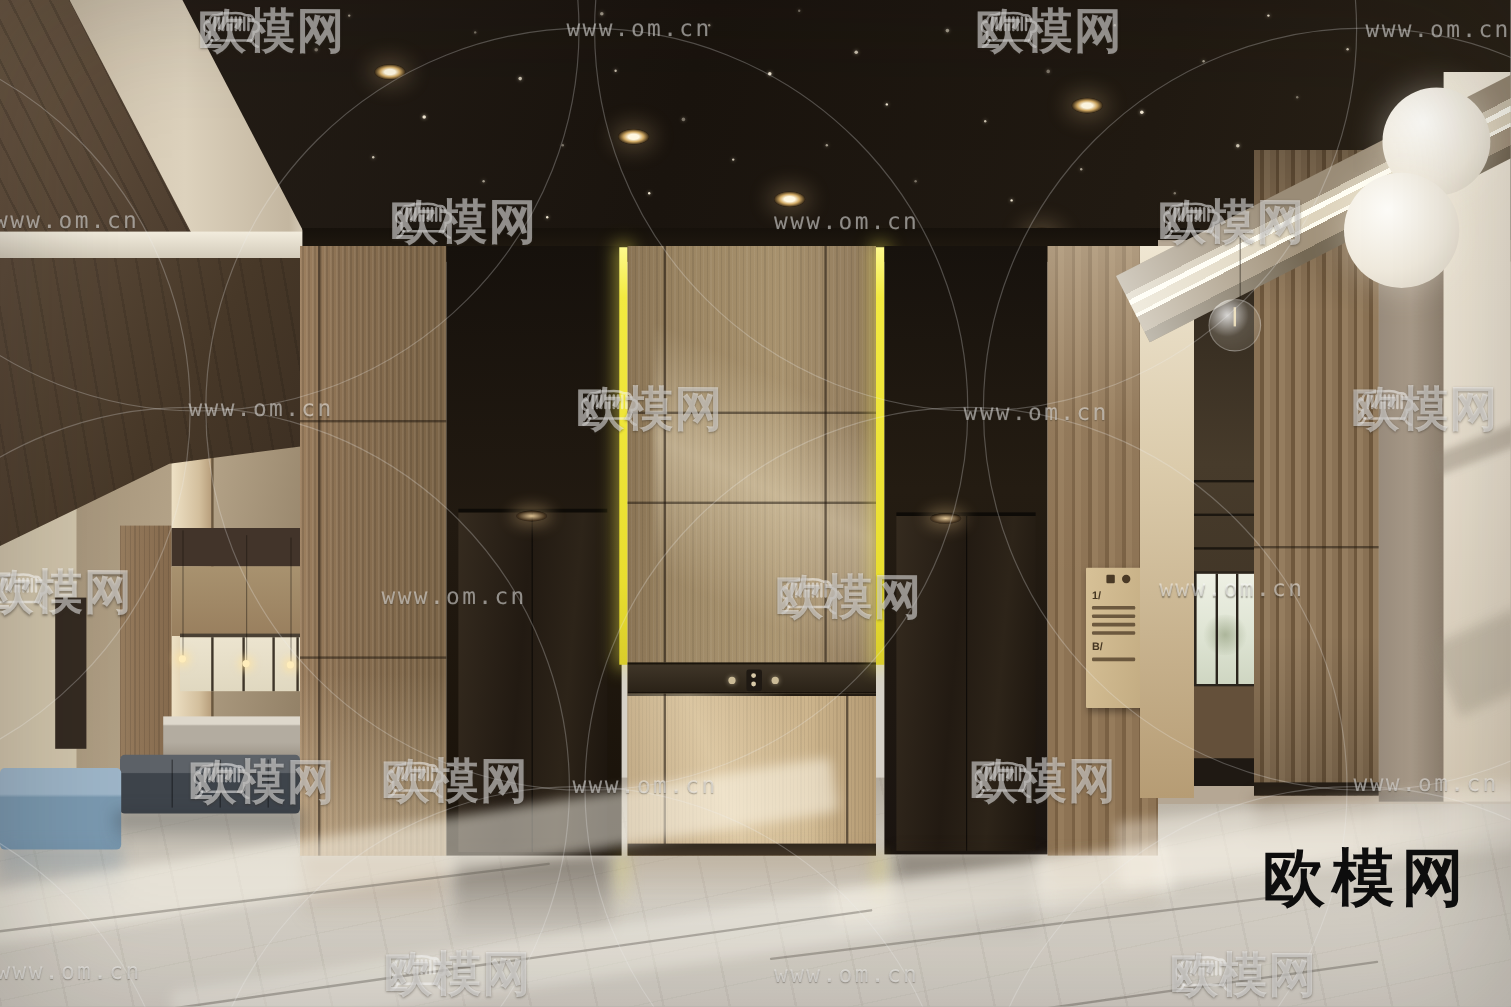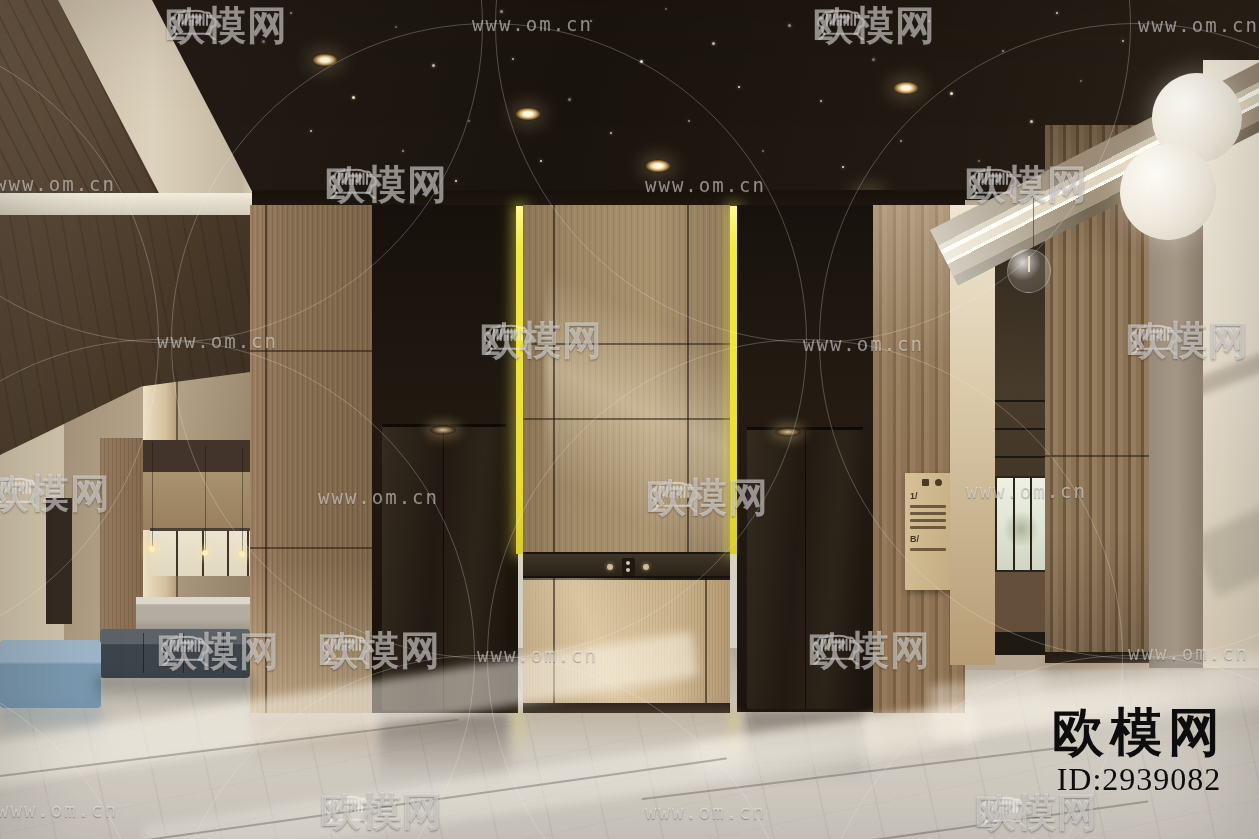--- a/index.html
+++ b/index.html
@@ -632,15 +632,14 @@
           <line x1="48" y1="8" x2="48" y2="20"></line>
           <path d="M13 30 q-2 5 -6 6 M51 30 q2 5 6 6"></path>
         </svg>
         <span class="wm-brand-text">欧模网</span>
       </div>
       <div class="wm-item" style="left: 1298px; top: 812px;"></div>
     </div>
 
   <div class="logo">
     <div class="logo-brand">欧模网</div>
-    <div class="logo-id">ID:2939082</div>
   </div>
 </div>
 
 </body></html>

